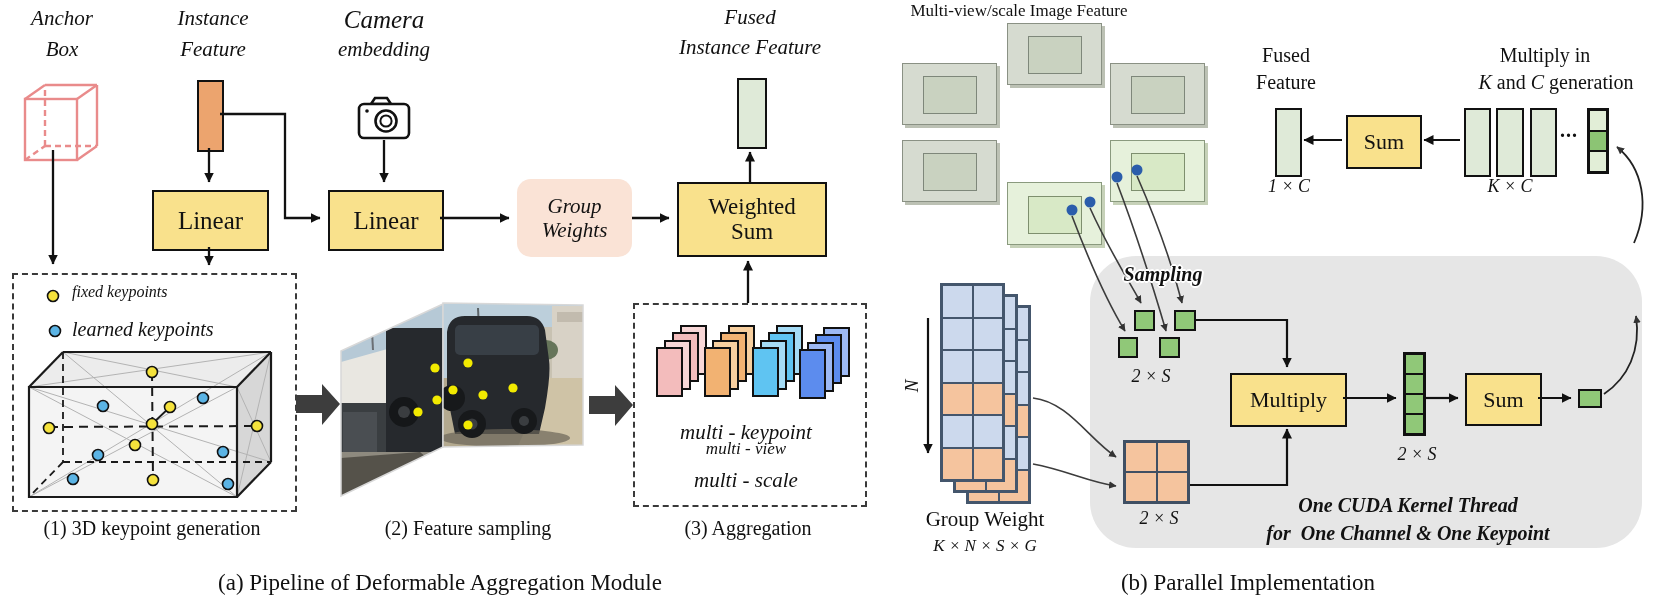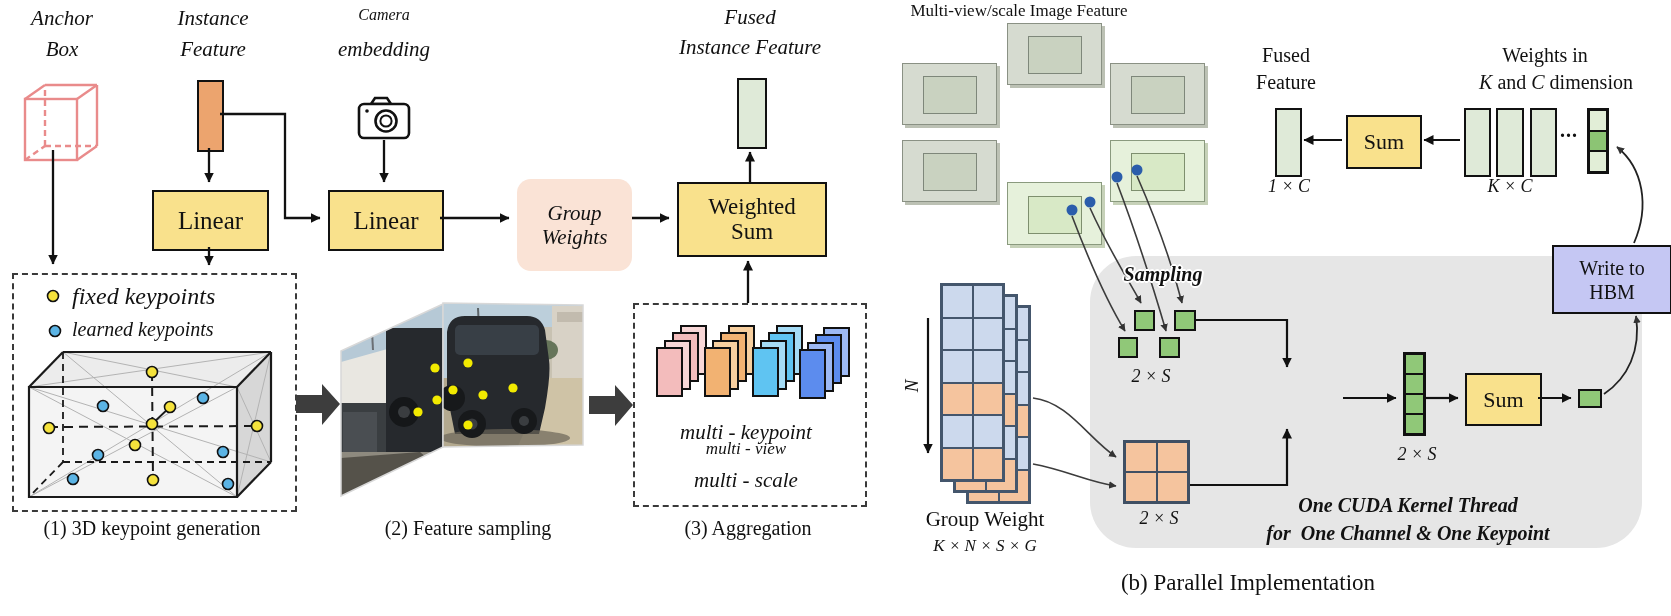--- a/index.html
+++ b/index.html
@@ -42,21 +42,21 @@
 
   <div class="frect" style="left:197px;top:80px;width:23px;height:68px;background:#eca46e;"></div>
   <div class="frect" style="left:737px;top:78px;width:26px;height:67px;background:#dfead8;"></div>
 
   <div class="ybox" style="left:152px;top:190px;width:113px;height:57px;font-size:25px;">
     <span>Linear</span>
   </div>
   <div class="ybox" style="left:328px;top:190px;width:112px;height:57px;font-size:25px;">
     <span>Linear</span>
   </div>
-  <div class="abs" style="left:517px;top:179px;width:115px;height:92px;background:#fae3d6;border-radius:14px;display:flex;flex-direction:column;align-items:center;justify-content:center;font-size:21px;font-style:italic;z-index:3;line-height:1.15;">
+  <div class="abs" style="left:517px;top:179px;width:115px;height:78px;background:#fae3d6;border-radius:14px;display:flex;flex-direction:column;align-items:center;justify-content:center;font-size:21px;font-style:italic;z-index:3;line-height:1.15;">
     <span>Group</span>
     <span>Weights</span>
   </div>
   <div class="ybox" style="left:677px;top:182px;width:146px;height:71px;font-size:23px;">
     <span>Weighted</span>
     <span>Sum</span>
   </div>
 
   <div class="card" style="left:680px;top:325px;background:#f8d7d7;"></div>
   <div class="card" style="left:672px;top:332px;background:#f3bcbc;"></div>
@@ -102,30 +102,29 @@
     <span>Sum</span>
   </div>
   <div class="frect" style="left:1464px;top:108px;width:23px;height:65px;background:#dfead8;"></div>
   <div class="frect" style="left:1496px;top:108px;width:24px;height:65px;background:#dfead8;"></div>
   <div class="frect" style="left:1530px;top:108px;width:23px;height:65px;background:#dfead8;"></div>
   <div class="seg" style="left:1587px;top:108px;width:22px;height:66px;">
     <div style="background:#e2eed7;"></div>
       <div style="background:#8cc474;"></div>
       <div style="background:#e2eed7;"></div>
   </div>
-  <div class="abs" style="left:1552px;top:245px;width:116px;height:65px;background:#c5c7f3;border:2px solid #111;display:flex;flex-direction:column;align-items:center;justify-content:center;font-size:20px;z-index:4;line-height:1.2;">
-    <span>Write to</span>
-    <span>HBM</span>
-  </div>
 
   <div class="gsq" style="left:1134px;top:310px;width:21px;height:21px;"></div>
   <div class="gsq" style="left:1174px;top:310px;width:22px;height:21px;"></div>
   <div class="gsq" style="left:1118px;top:337px;width:20px;height:21px;"></div>
   <div class="gsq" style="left:1159px;top:337px;width:21px;height:21px;"></div>
 
+  <div class="ybox" style="left:1230px;top:373px;width:113px;height:50px;font-size:22px;">
+    <span>Multiply</span>
+  </div>
   <div class="grid22" style="left:1123px;top:440px;width:67px;height:64px;">
     <div></div>
       <div></div>
       <div></div>
       <div></div>
   </div>
   <div class="vstack" style="left:1403px;top:352px;width:23px;height:84px;">
     <div></div>
       <div></div>
       <div></div>
@@ -372,40 +371,41 @@
     <g stroke="#222" stroke-width="1.8" fill="none">
       <path d="M1604,394 C1628,378 1641,350 1636,316" marker-end="url(#ahs)"></path>
       <path d="M1634,243 C1650,206 1643,168 1617,147" marker-end="url(#ahs)"></path>
     </g>
   </svg>
 
   <div class="lbl it" style="left:62px;top:7px;font-size:21px;">Anchor</div>
   <div class="lbl it" style="left:62px;top:38px;font-size:21px;">Box</div>
   <div class="lbl it" style="left:213px;top:7px;font-size:21px;">Instance</div>
   <div class="lbl it" style="left:213px;top:38px;font-size:21px;">Feature</div>
-  <div class="lbl it" style="left:384px;top:7px;font-size:16px;">Camera</div>
+  <div class="lbl it" style="left:384px;top:7px;font-size:25px;">Camera</div>
   <div class="lbl it" style="left:384px;top:38px;font-size:21px;">embedding</div>
   <div class="lbl it" style="left:750px;top:6px;font-size:21px;">Fused</div>
   <div class="lbl it" style="left:750px;top:36px;font-size:21px;">Instance Feature</div>
-  <div class="lbl it" style="left:72px;top:284px;font-size:24px;transform:none;">fixed keypoints</div>
+  <div class="lbl it" style="left:72px;top:284px;font-size:16px;transform:none;">fixed keypoints</div>
   <div class="lbl it" style="left:72px;top:319px;font-size:20px;transform:none;">learned keypoints</div>
   <div class="lbl it" style="left:746px;top:421px;font-size:21px;">multi - keypoint</div>
   <div class="lbl it" style="left:746px;top:440px;font-size:17px;">multi - view</div>
   <div class="lbl it" style="left:746px;top:469px;font-size:21px;">multi - scale</div>
   <div class="lbl" style="left:152px;top:518px;font-size:20px;">(1) 3D keypoint generation</div>
   <div class="lbl" style="left:468px;top:518px;font-size:20px;">(2) Feature sampling</div>
   <div class="lbl" style="left:748px;top:518px;font-size:20px;">(3) Aggregation</div>
+  <div class="lbl" style="left:440px;top:571px;font-size:23px;">(a) Pipeline of Deformable Aggregation Module</div>
 
   <div class="lbl" style="left:1019px;top:2px;font-size:17px;">Multi-view/scale Image Feature</div>
   <div class="lbl" style="left:1286px;top:45px;font-size:20px;">Fused</div>
   <div class="lbl" style="left:1286px;top:72px;font-size:20px;">Feature</div>
   <div class="lbl it" style="left:1289px;top:177px;font-size:18px;">1 × C</div>
-  <div class="lbl" style="left:1545px;top:45px;font-size:20px;">Weights in</div>
+  <div class="lbl" style="left:1545px;top:45px;font-size:20px;">Multiply in</div>
   <div class="lbl" style="left:1556px;top:72px;font-size:20px;">
-    <span class="it">K</span><span> and </span><span class="it">C</span><span> dimension</span>
+    <span class="it">K</span><span> and </span><span class="it">C</span><span> generation</span>
   </div>
   <div class="lbl it" style="left:1510px;top:177px;font-size:18px;">K × C</div>
   <div class="lbl" style="left:1569px;top:120px;font-size:20px;font-weight:bold;letter-spacing:1px;">...</div>
   <div class="lbl it halo" style="left:1163px;top:264px;font-size:20px;font-weight:600;">Sampling</div>
   <div class="lbl it" style="left:1151px;top:367px;font-size:18px;">2 × S</div>
   <div class="lbl it" style="left:1159px;top:509px;font-size:18px;">2 × S</div>
   <div class="lbl it" style="left:1417px;top:445px;font-size:18px;">2 × S</div>
   <div class="lbl" style="left:985px;top:508px;font-size:21px;">Group Weight</div>
   <div class="lbl it" style="left:985px;top:537px;font-size:17px;">K × N × S × G</div>
   <div class="lbl it" style="left:912px;top:376px;font-size:19px;transform:translateX(-50%) rotate(-90deg);">N</div>

